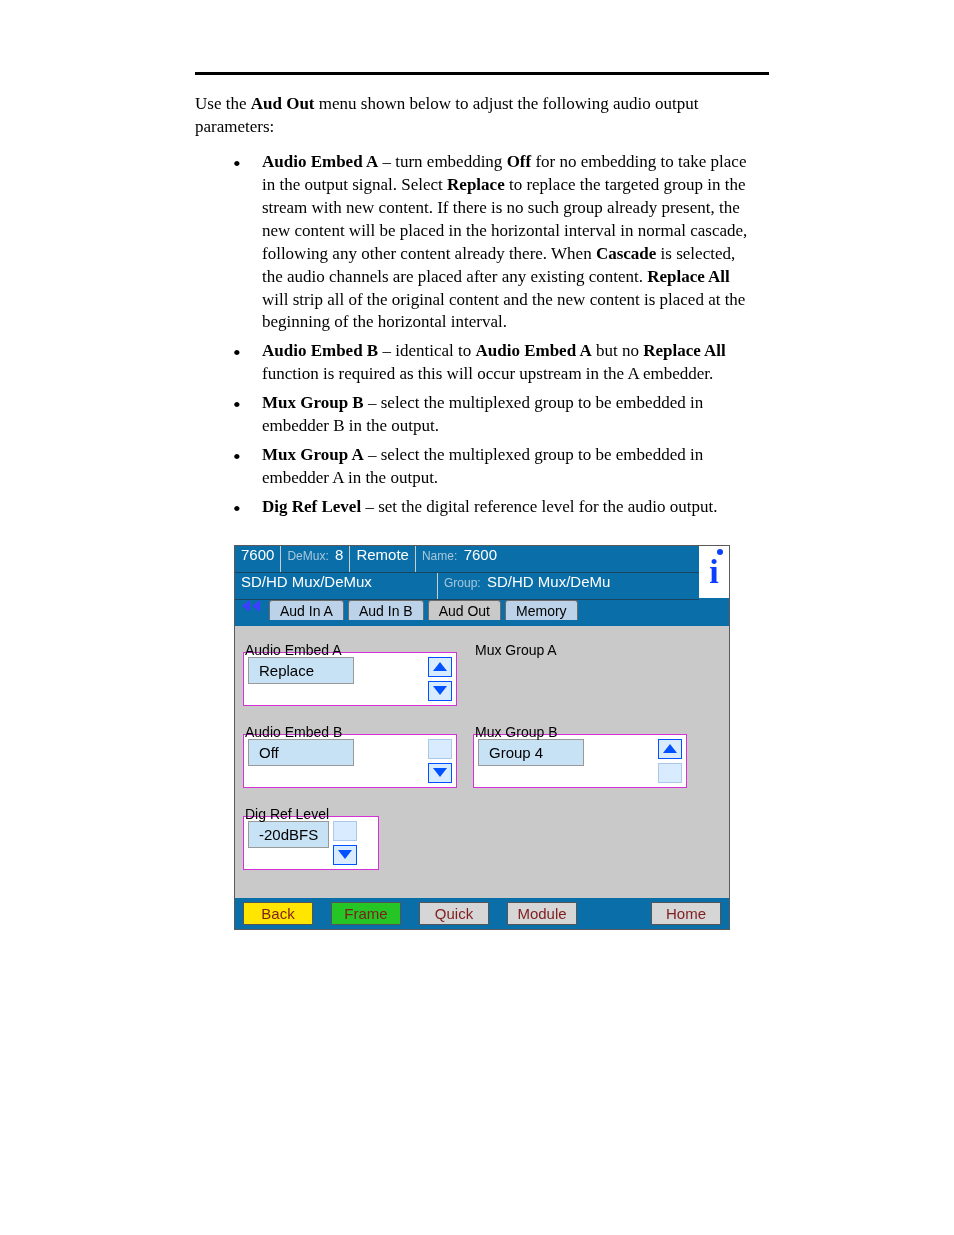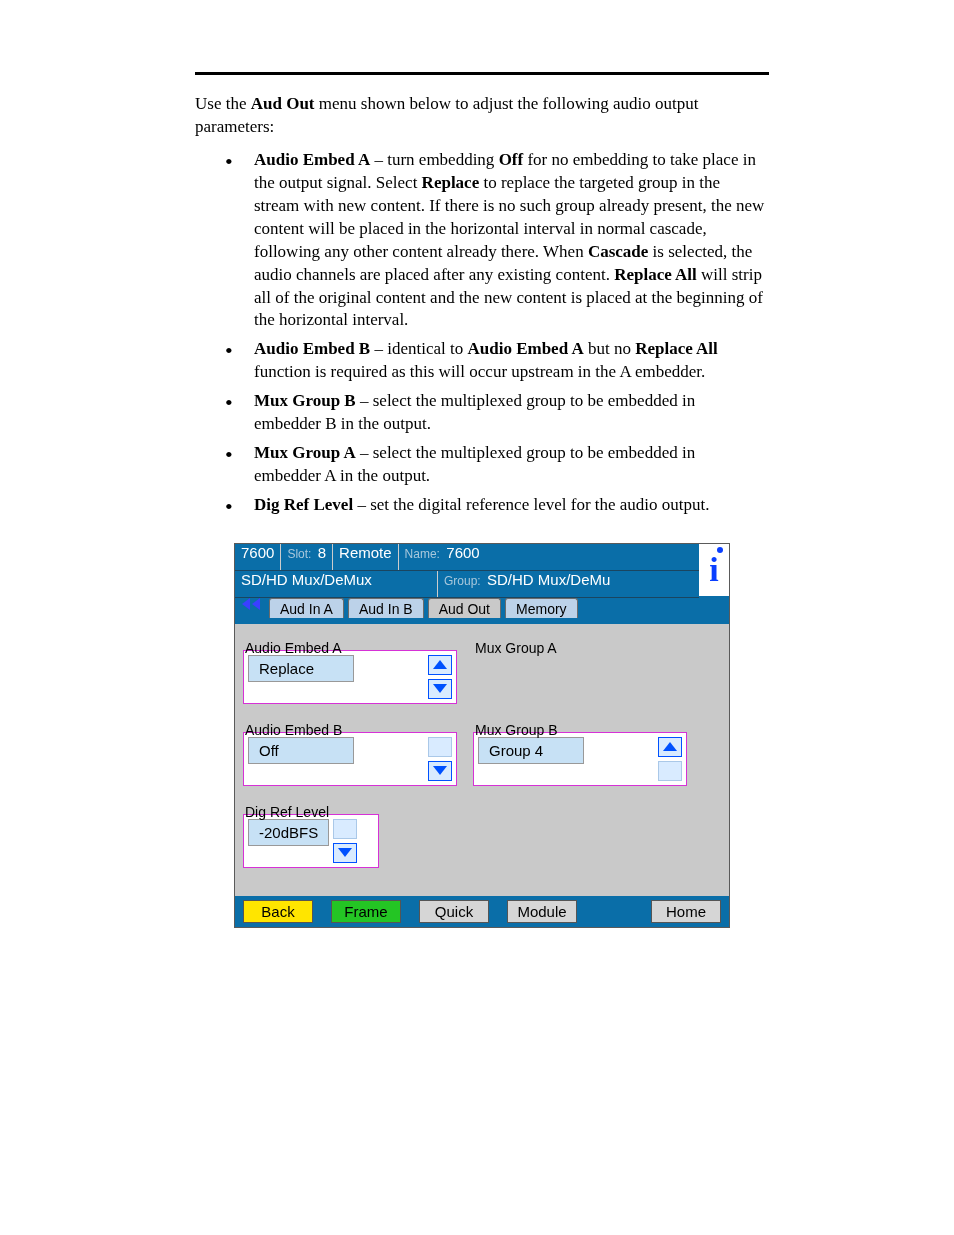--- a/index.html
+++ b/index.html
@@ -1,19 +1,19 @@
 <!DOCTYPE html>
 <html><head>
 <meta charset="utf-8">
 <style>
   html,body{margin:0;padding:0;background:#fff;font-family:Georgia,"Times New Roman",serif;color:#000}
   .page{width:794px;height:1235px;margin:0 auto;box-sizing:border-box;padding:72px 105px 0 115px;position:relative}
   .rule{border-top:3px solid #000;margin-bottom:18px}
   .intro{font-size:17px;line-height:1.35;margin:0 0 10px 0}
-  ul.bullets{list-style:none;margin:4px;padding:0}
+  ul.bullets{list-style:none;margin:12px;padding:0}
   ul.bullets>li{position:relative;padding-left:55px;font-size:17px;line-height:1.35;margin:6px 0}
   ul.bullets>li:before{content:"\2022";position:absolute;left:26px;top:-2px;font-size:22px}
   b{font-weight:bold}
 
   
   .device{width:494px;margin:26px auto 0 auto;border:1px solid #5a5a5a;font-family:Arial,Helvetica,sans-serif;font-size:15px}
   .hdr{background:#0a6ea8;color:#fff}
   .hdr-row{display:flex;height:26px;border-bottom:1px solid #1a4560}
   .hdr-cell{padding:0 6px;white-space:nowrap}
   .sep{width:1px;background:#ccc;height:100%}
@@ -33,21 +33,21 @@
   .field-box{border:1px solid #d631d6;background:#fff;display:flex;align-items:flex-start;padding:4px 4px 4px 4px;width:214px;box-sizing:border-box}
   .val-box{border:1px solid #999;background:#c7e1f5;padding:4px 10px;font-size:15px;min-width:106px;box-sizing:border-box}
   .spin{margin-left:auto;display:flex;flex-direction:column;gap:4px}
   .spin-btn{width:22px;height:18px;border:1px solid #0051ff;background:#d9ebff;display:flex;align-items:center;justify-content:center}
   .tri-up{width:0;height:0;border-left:7px solid transparent;border-right:7px solid transparent;border-bottom:9px solid #0051ff}
   .tri-dn{width:0;height:0;border-left:7px solid transparent;border-right:7px solid transparent;border-top:9px solid #0051ff}
   .field-box.sm{width:136px}
   .sm .spin{margin-left:4px}
   .sm .val-box{min-width:80px}
   .footer{background:#0a6ea8;display:flex;gap:18px;padding:4px 8px;align-items:center}
-  .fbtn{border:1px solid #555;padding:2px 6px;font-size:15px;color:#000000;min-width:56px;text-align:center}
+  .fbtn{border:1px solid #555;padding:2px 6px;font-size:15px;color:#7f1d1d;min-width:56px;text-align:center}
   .fbtn.back{background:#ffe500}
   .fbtn.frame{background:#24c524}
   .fbtn.neu{background:#d6d6d6}
   .spacer{flex:1}
   .arrow-l{display:inline-block;width:0;height:0;border-top:6px solid transparent;border-bottom:6px solid transparent;border-right:8px solid #3b3fff}
 </style>
 </head>
 <body>
 <div class="page">
   <div class="rule"></div>
@@ -76,21 +76,21 @@
     </li>
   </ul>
 
   <div class="device">
     <div class="hdr">
       <div style="display:flex">
         <div style="flex:1">
           <div class="hdr-row">
             <div class="hdr-cell"><span class="val">7600</span></div>
             <div class="sep"></div>
-            <div class="hdr-cell"><span class="lbl">Slot: </span><span class="val">8</span></div>
+            <div class="hdr-cell"><span class="lbl">DeMux: </span><span class="val">8</span></div>
             <div class="sep"></div>
             <div class="hdr-cell"><span class="val">Remote</span></div>
             <div class="sep"></div>
             <div class="hdr-cell"><span class="lbl">Name: </span><span class="val">7600</span></div>
           </div>
           <div class="hdr-row">
             <div class="hdr-cell" style="min-width:190px"><span class="val">SD/HD Mux/DeMux</span></div>
             <div class="sep"></div>
             <div class="hdr-cell"><span class="lbl">Group: </span><span class="val">SD/HD Mux/DeMu</span></div>
           </div>

